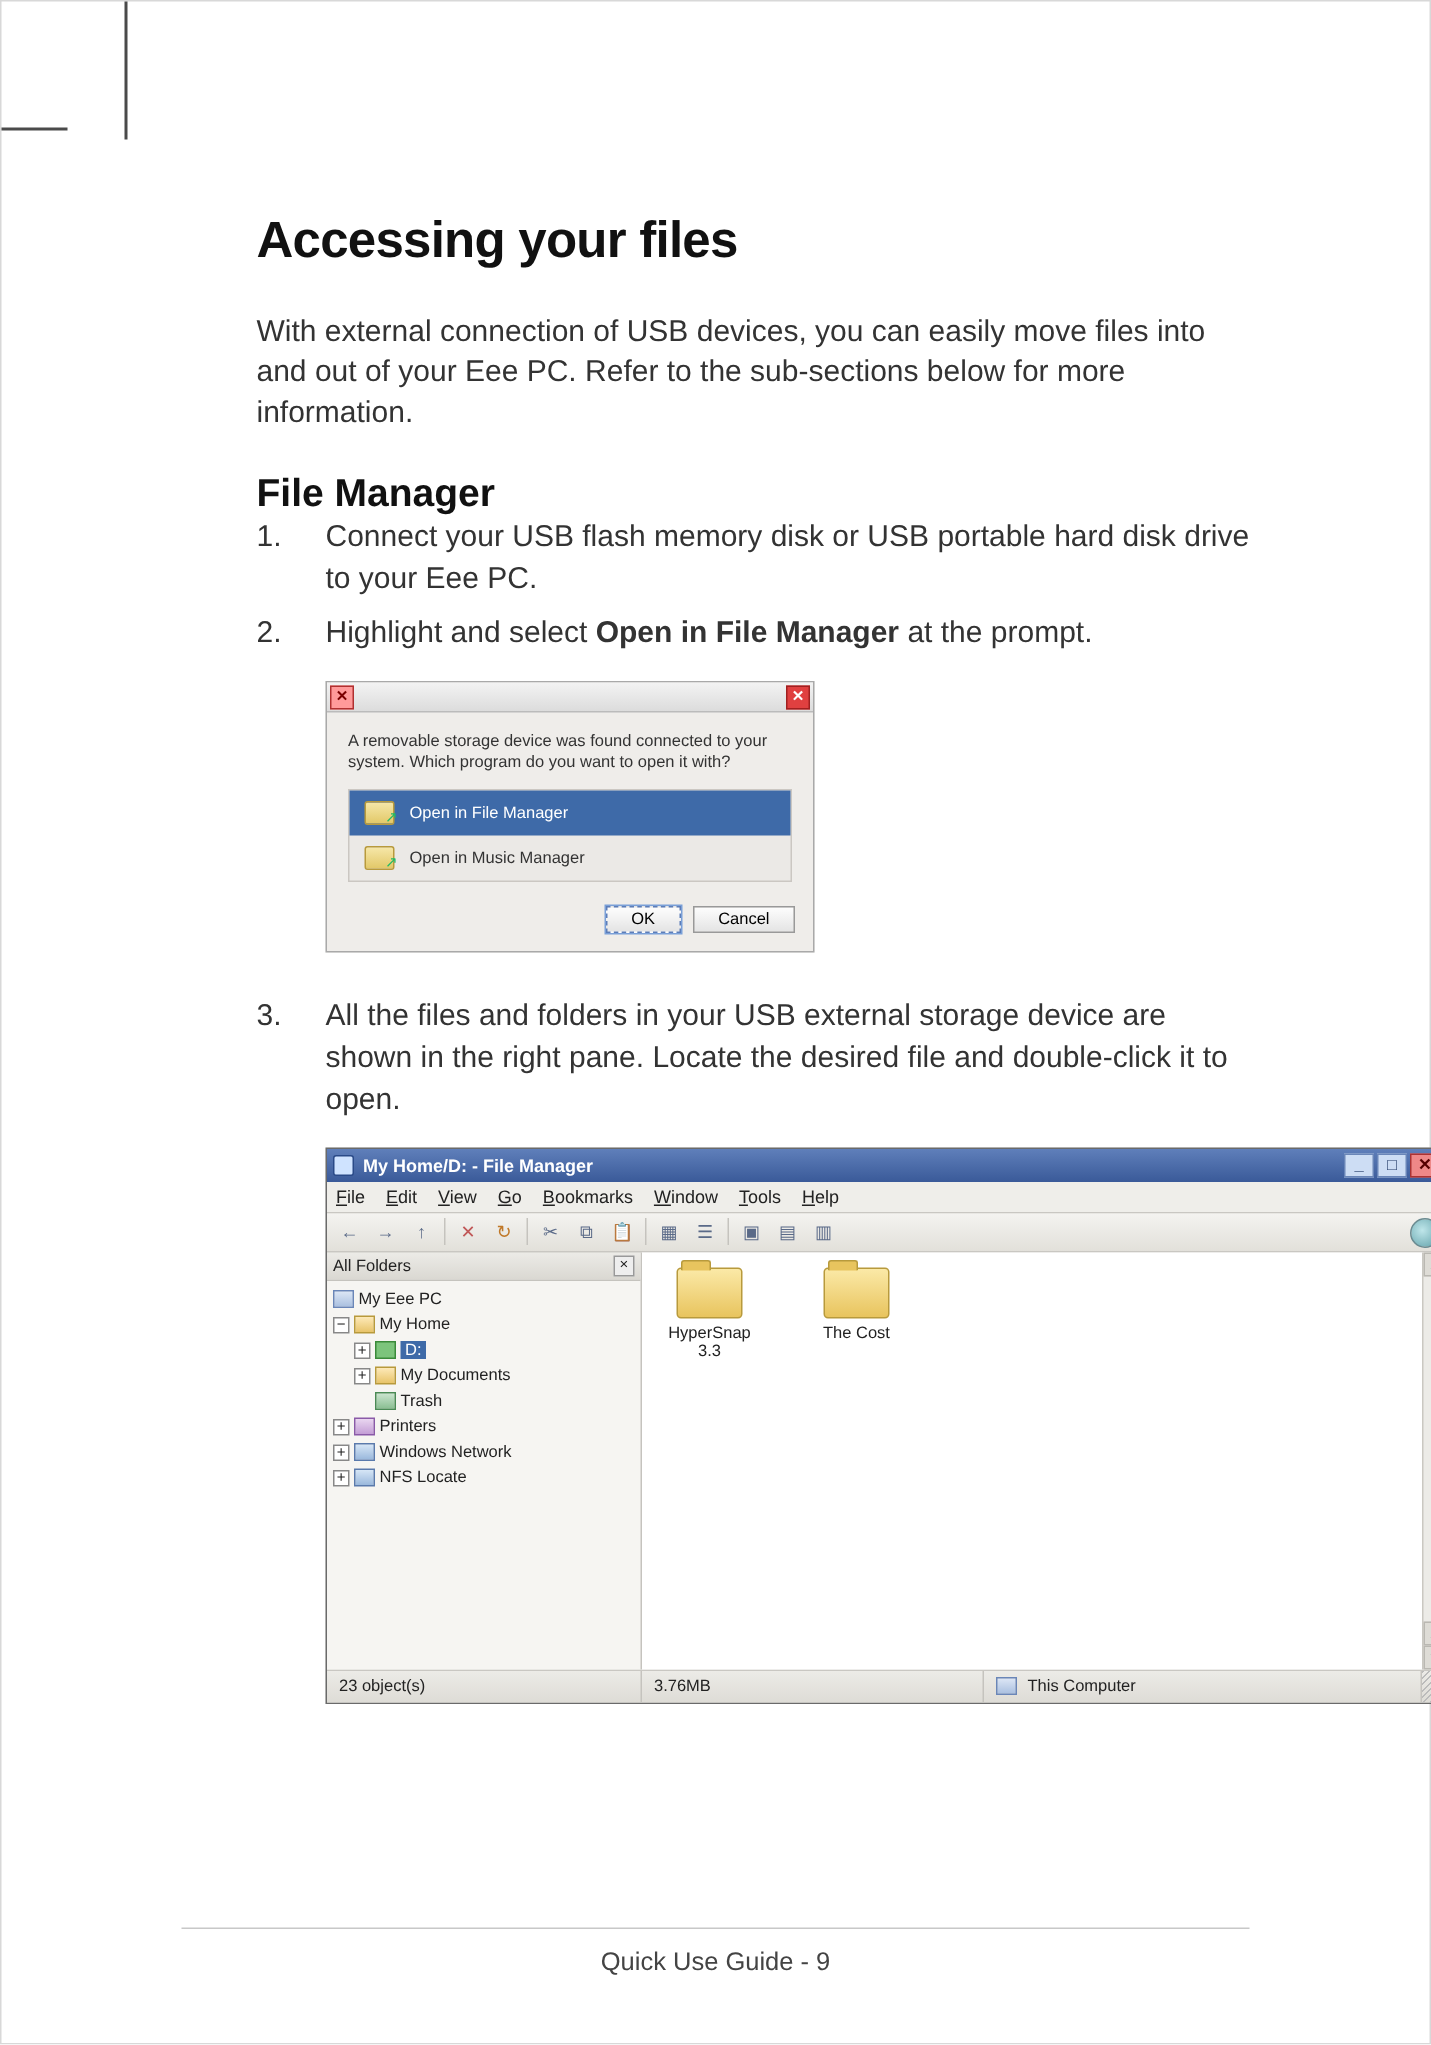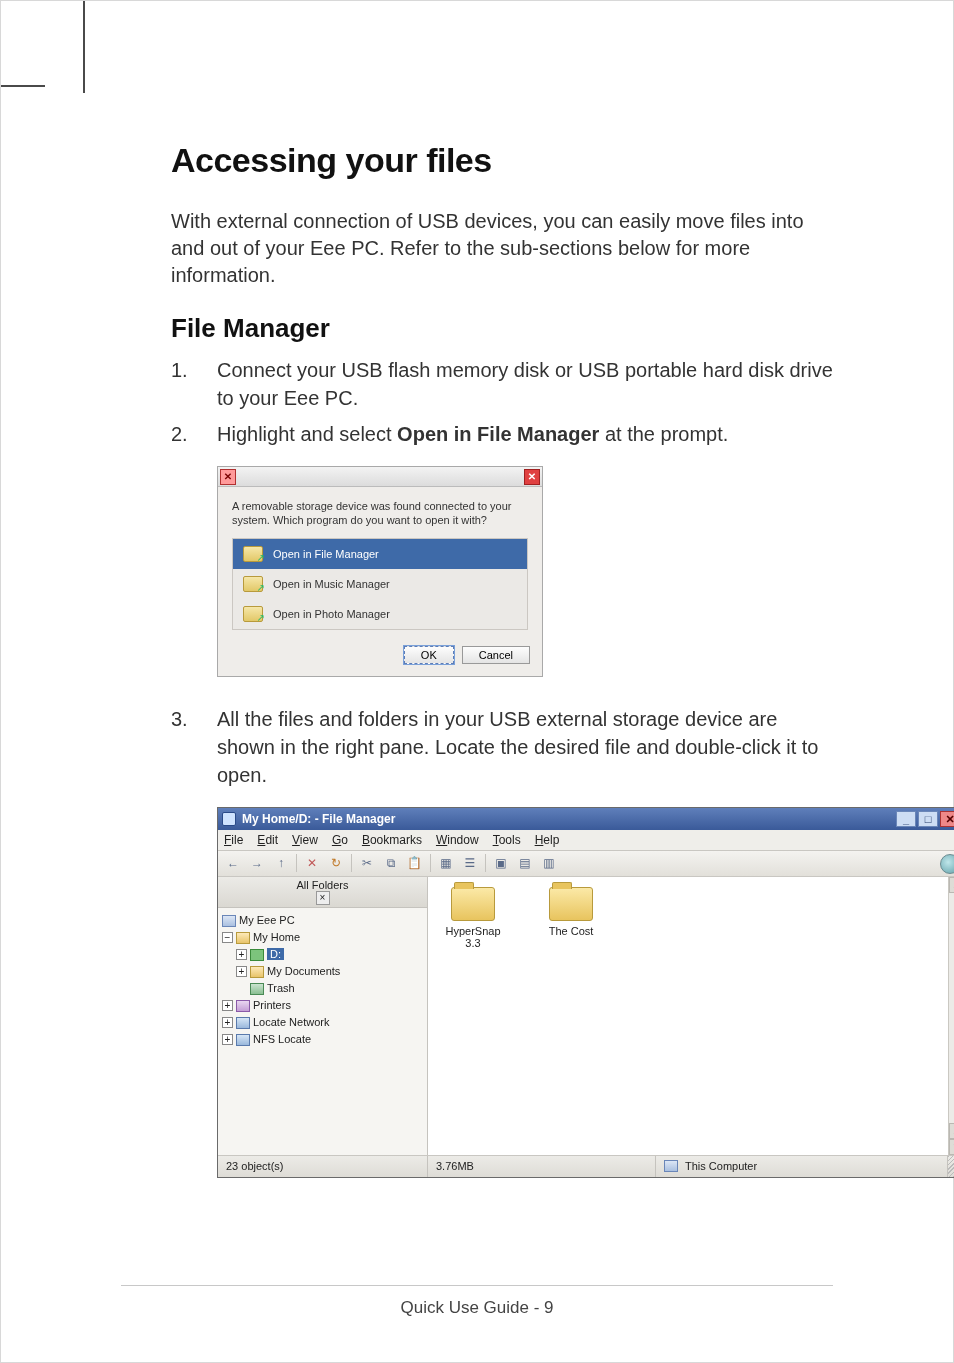--- a/index.html
+++ b/index.html
@@ -8,21 +8,21 @@
     width: 954px; height: 1363px; position: relative;
     padding: 140px 120px 60px 170px;
     border: 1px solid #d8d8d8;
   }
   
   .crop-v { position: absolute; left: 82px; top: 0; width: 2px; height: 92px; background: #4a4a4a; }
   .crop-h { position: absolute; left: 0; top: 84px; width: 44px; height: 2px; background: #4a4a4a; }
 
   h1 { font-size: 34px; font-weight: 800; letter-spacing: -0.5px; margin-bottom: 28px; color: #111; }
   .intro { font-size: 20px; line-height: 1.35; margin-bottom: 24px; color: #333; }
-  h2 { font-size: 26px; font-weight: 700; margin-bottom: 12px; color: #111; }
+  h2 { font-size: 26px; font-weight: 700; margin-bottom: 0; color: #111; }
   ol.steps { list-style: none; font-size: 20px; line-height: 1.4; color: #333; }
   ol.steps li { display: flex; margin-bottom: 8px; }
   ol.steps li .num { width: 46px; flex-shrink: 0; }
   ol.steps li .txt { flex: 1; }
   .bold { font-weight: 700; }
 
   
   .dialog-shot { margin: 18px 0 28px 46px; width: 326px; border: 1px solid #a9a9a9; background: #efedea; font-family: Tahoma, sans-serif; font-size: 11px; color: #333; }
   .dlg-tb { height: 20px; background: linear-gradient(#f3f3f3,#dcdcdc); border-bottom: 1px solid #bbb; display: flex; justify-content: space-between; align-items: center; padding: 0 2px; }
   .dlg-tb .x-icon { width: 16px; height: 16px; border: 1px solid #b03030; background: #ff9a9a; color: #7a0000; font-size: 10px; font-weight: bold; text-align: center; line-height: 14px; cursor: pointer; }
@@ -48,21 +48,21 @@
   .fm-winbtns span.cl { background: #e88; border-color: #a33; color: #500; }
   .fm-menubar { background: #efeeea; border-bottom: 1px solid #c9c7c2; padding: 3px 6px; display: flex; gap: 14px; font-size: 12px; }
   .fm-menubar span { cursor: pointer; }
   .fm-menubar span u { text-decoration: underline; }
   .fm-toolbar { height: 26px; background: linear-gradient(#f4f3f0,#e2e0da); border-bottom: 1px solid #c9c7c2; display: flex; align-items: center; padding: 0 6px; gap: 6px; position: relative; }
   .fm-toolbar .tbtn { width: 18px; height: 18px; display: inline-flex; align-items: center; justify-content: center; font-size: 12px; color: #5a6a88; cursor: pointer; }
   .fm-toolbar .sep { width: 1px; height: 18px; background: #c5c3be; }
   .fm-toolbar .throbber { position: absolute; right: 4px; top: 3px; width: 20px; height: 20px; border-radius: 50%; background: radial-gradient(circle at 40% 40%, #bfe6ea, #5fa0a8); border: 1px solid #6a8a90; }
   .fm-body { display: flex; height: 278px; }
   .fm-tree { width: 210px; border-right: 1px solid #c5c3be; background: #f6f5f2; display: flex; flex-direction: column; }
-  .fm-tree-hdr { background: linear-gradient(#ecebe7,#dad8d2); border-bottom: 1px solid #c5c3be; padding: 2px 4px; display: flex; justify-content: space-between; align-items: center; font-size: 11px; flex-direction: column; }
+  .fm-tree-hdr { background: linear-gradient(#ecebe7,#dad8d2); border-bottom: 1px solid #c5c3be; padding: 2px 4px; display: flex; justify-content: space-between; align-items: center; font-size: 11px; }
   .fm-tree-hdr .xb { width: 14px; height: 14px; border: 1px solid #999; background: #eee; font-size: 10px; text-align: center; line-height: 12px; cursor: pointer; }
   .fm-tree-body { padding: 4px 4px; font-size: 11px; line-height: 1.55; overflow: hidden; }
   .tnode { white-space: nowrap; }
   .tnode .tg { display: inline-block; width: 11px; height: 11px; border: 1px solid #888; text-align: center; line-height: 9px; font-size: 10px; margin-right: 3px; cursor: pointer; background: #fff; }
   .tnode .sp { display: inline-block; width: 14px; }
   .tico { display: inline-block; width: 14px; height: 12px; vertical-align: middle; margin-right: 3px; }
   .tico.pc { background: linear-gradient(#dce6f5,#aac0e0); border: 1px solid #6a86b8; }
   .tico.home { background: linear-gradient(#fde9b8,#e8c46a); border: 1px solid #b89a3c; }
   .tico.drv { background: #7cc47c; border: 1px solid #3a8a3a; }
   .tico.fld { background: linear-gradient(#fde9b8,#e8c46a); border: 1px solid #b89a3c; }
@@ -123,24 +123,20 @@
       <div class="dlg-msg">A removable storage device was found connected to your system. Which program do you want to open it with?</div>
       <div class="opt-list">
         <div class="opt sel">
           <span class="fldr"></span>
           <span>Open in File Manager</span>
         </div>
         <div class="opt">
           <span class="fldr"></span>
           <span>Open in Music Manager</span>
         </div>
-        <div class="opt">
-          <span class="fldr"></span>
-          <span>Open in Photo Manager</span>
-        </div>
       </div>
     </div>
     <div class="dlg-btns">
       <button class="ok">OK</button>
       <button>Cancel</button>
     </div>
   </div>
 
   <ol class="steps">
     <li>
@@ -197,21 +193,21 @@
           <span>All Folders</span>
           <span class="xb">×</span>
         </div>
         <div class="fm-tree-body">
           <div class="tnode"><span class="tico pc"></span><span class="lbl">My Eee PC</span></div>
           <div class="tnode"><span class="tg">−</span><span class="tico home"></span><span class="lbl">My Home</span></div>
           <div class="tnode sel"><span class="sp"></span><span class="tg">+</span><span class="tico drv"></span><span class="lbl">D:</span></div>
           <div class="tnode"><span class="sp"></span><span class="tg">+</span><span class="tico fld"></span><span class="lbl">My Documents</span></div>
           <div class="tnode"><span class="sp"></span><span class="sp"></span><span class="tico tr"></span><span class="lbl">Trash</span></div>
           <div class="tnode"><span class="tg">+</span><span class="tico prn"></span><span class="lbl">Printers</span></div>
-          <div class="tnode"><span class="tg">+</span><span class="tico net"></span><span class="lbl">Locate Network</span></div>
+          <div class="tnode"><span class="tg">+</span><span class="tico net"></span><span class="lbl">Windows Network</span></div>
           <div class="tnode"><span class="tg">+</span><span class="tico net"></span><span class="lbl">NFS Locate</span></div>
         </div>
       </div>
       <div class="fm-content">
         <div class="fitem">
           <div class="bigfolder"></div>
           <div>HyperSnap</div>
           <div>3.3</div>
         </div>
         <div class="fitem">

